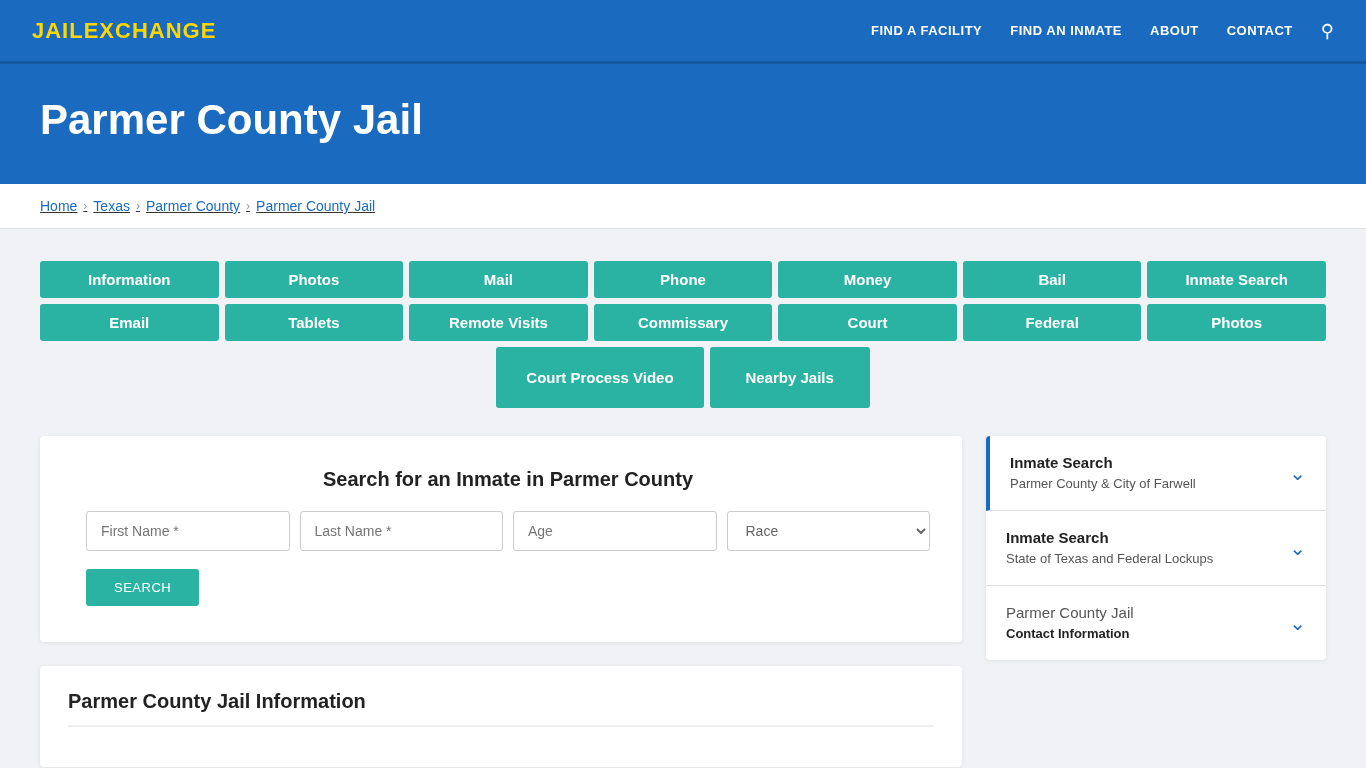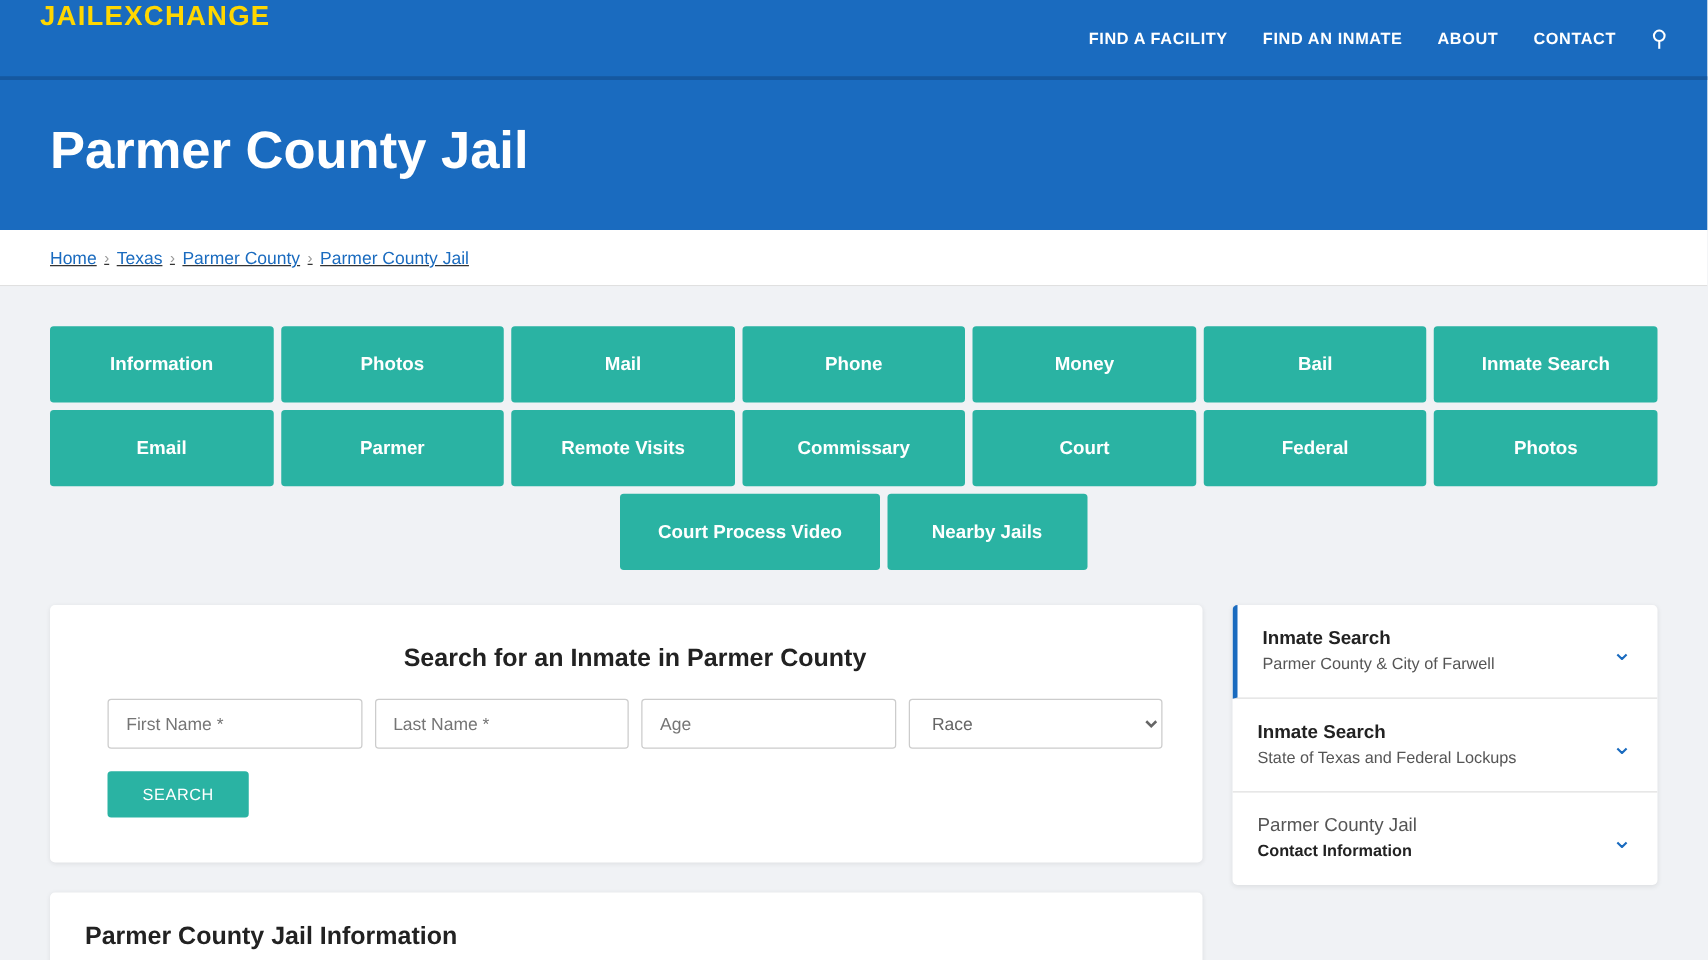--- a/index.html
+++ b/index.html
@@ -2,20 +2,21 @@
 <html><head>
   <meta charset="utf-8">
   <style>
     * { margin: 0; padding: 0; box-sizing: border-box; }
     body { font-family: Arial, sans-serif; background: #f0f2f5; color: #333; }
 
     
     nav {
       background: #1a6bbf;
       display: flex;
+      align-items: center;
       justify-content: space-between;
       padding: 0 32px;
       height: 64px;
       border-bottom: 3px solid #1558a0;
     }
     .logo {
       font-size: 22px;
       font-weight: 900;
       color: white;
       letter-spacing: 1px;
@@ -93,21 +94,21 @@
     .grid-buttons-row3 {
       display: flex;
       justify-content: center;
       gap: 6px;
       margin-bottom: 28px;
     }
     .grid-btn {
       background: #2ab3a3;
       color: white;
       border: none;
-      padding: 22px 10px;
+      padding: 10px 10px;
       font-size: 15px;
       font-weight: 600;
       cursor: pointer;
       border-radius: 3px;
       text-align: center;
       transition: background 0.2s;
     }
     .grid-btn-wide {
       background: #2ab3a3;
       color: white;
@@ -273,21 +274,21 @@
     <button class="grid-btn">Photos</button>
     <button class="grid-btn">Mail</button>
     <button class="grid-btn">Phone</button>
     <button class="grid-btn">Money</button>
     <button class="grid-btn">Bail</button>
     <button class="grid-btn">Inmate Search</button>
   </div>
 
   <div class="grid-buttons-row2">
     <button class="grid-btn">Email</button>
-    <button class="grid-btn">Parmer</button>
+    <button class="grid-btn">Tablets</button>
     <button class="grid-btn">Remote Visits</button>
     <button class="grid-btn">Commissary</button>
     <button class="grid-btn">Court</button>
     <button class="grid-btn">Federal</button>
     <button class="grid-btn">Photos</button>
   </div>
 
   <div class="grid-buttons-row3">
     <button class="grid-btn-wide">Court Process Video</button>
     <button class="grid-btn-wide">Nearby Jails</button>

